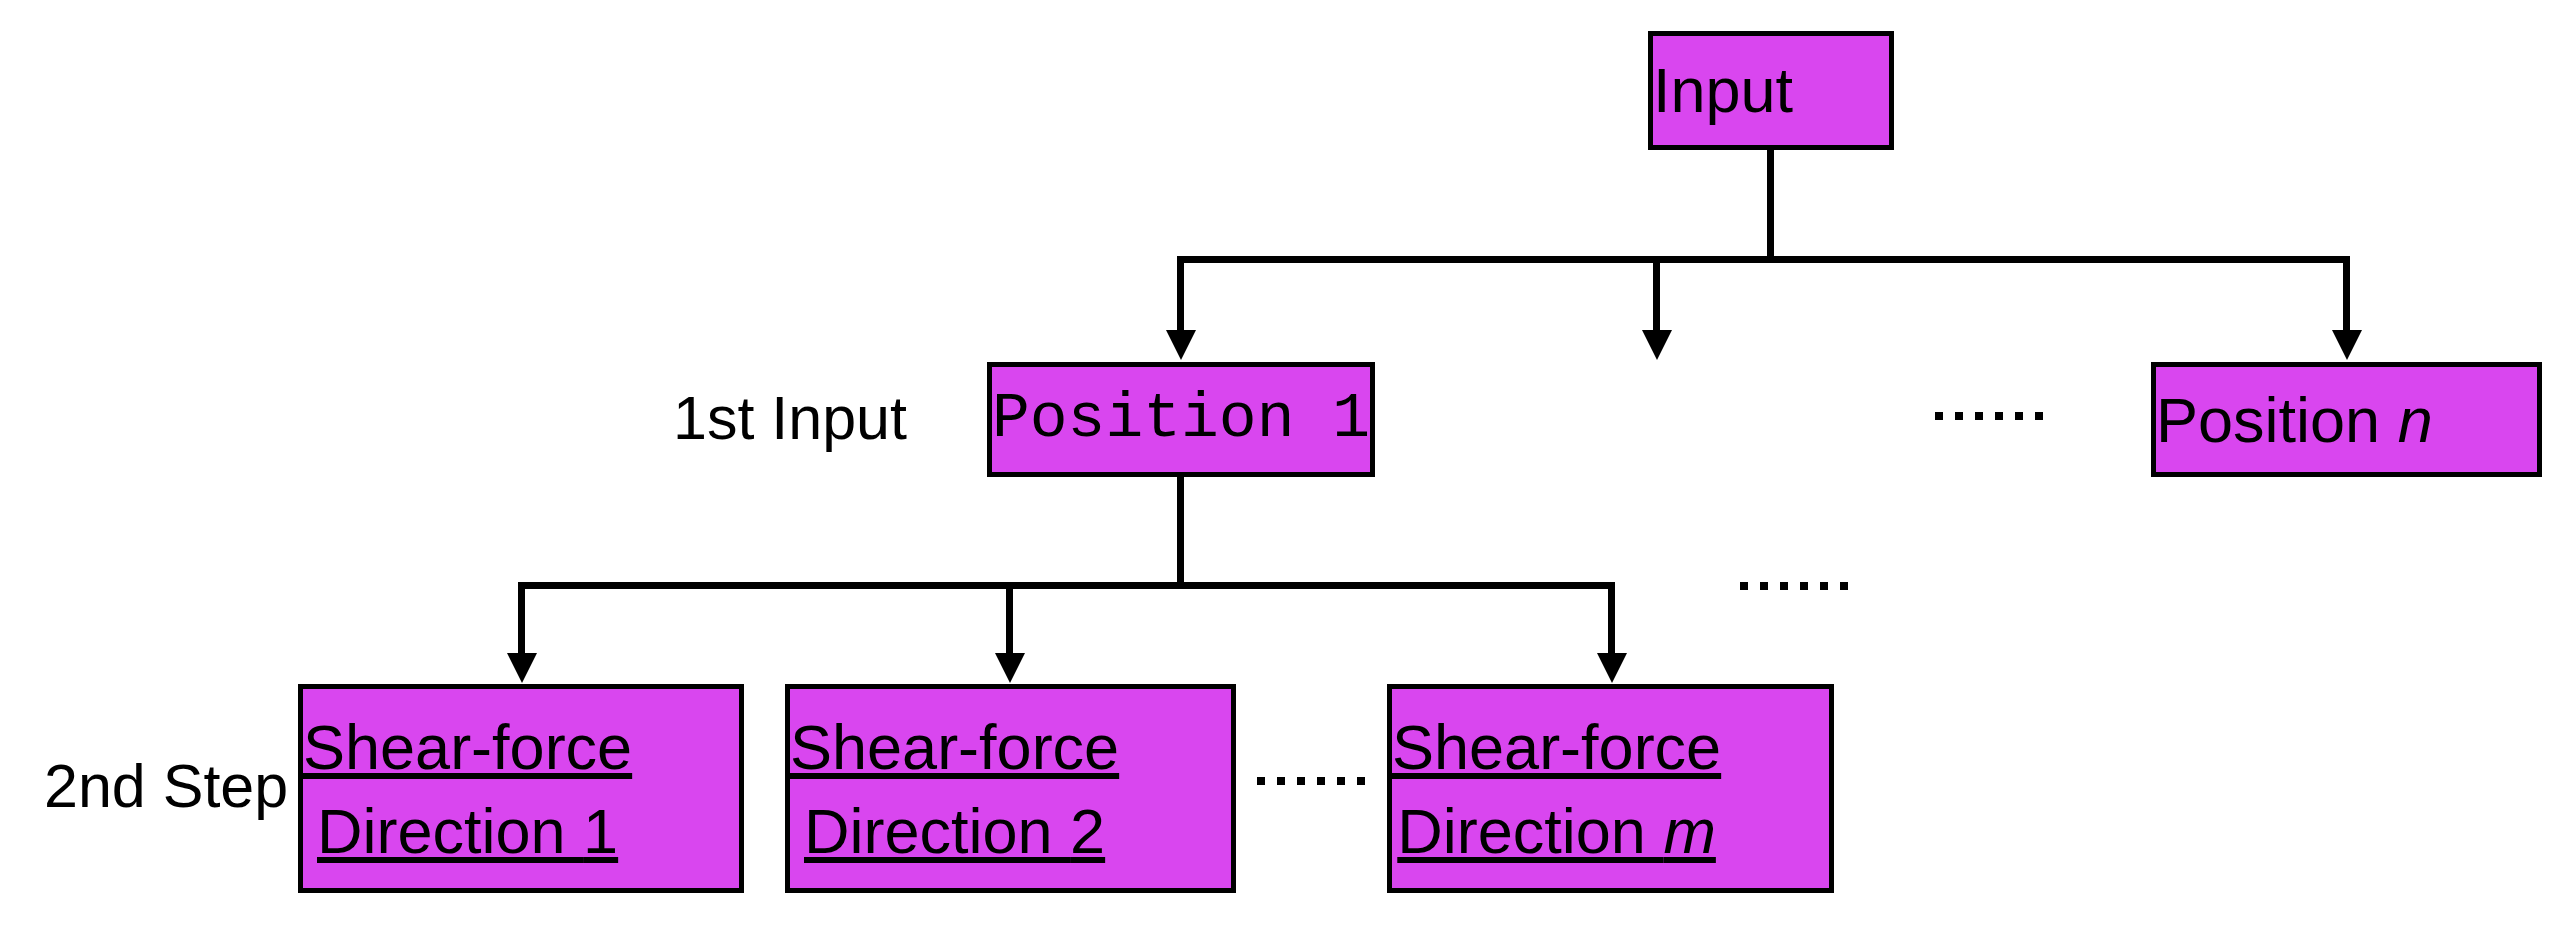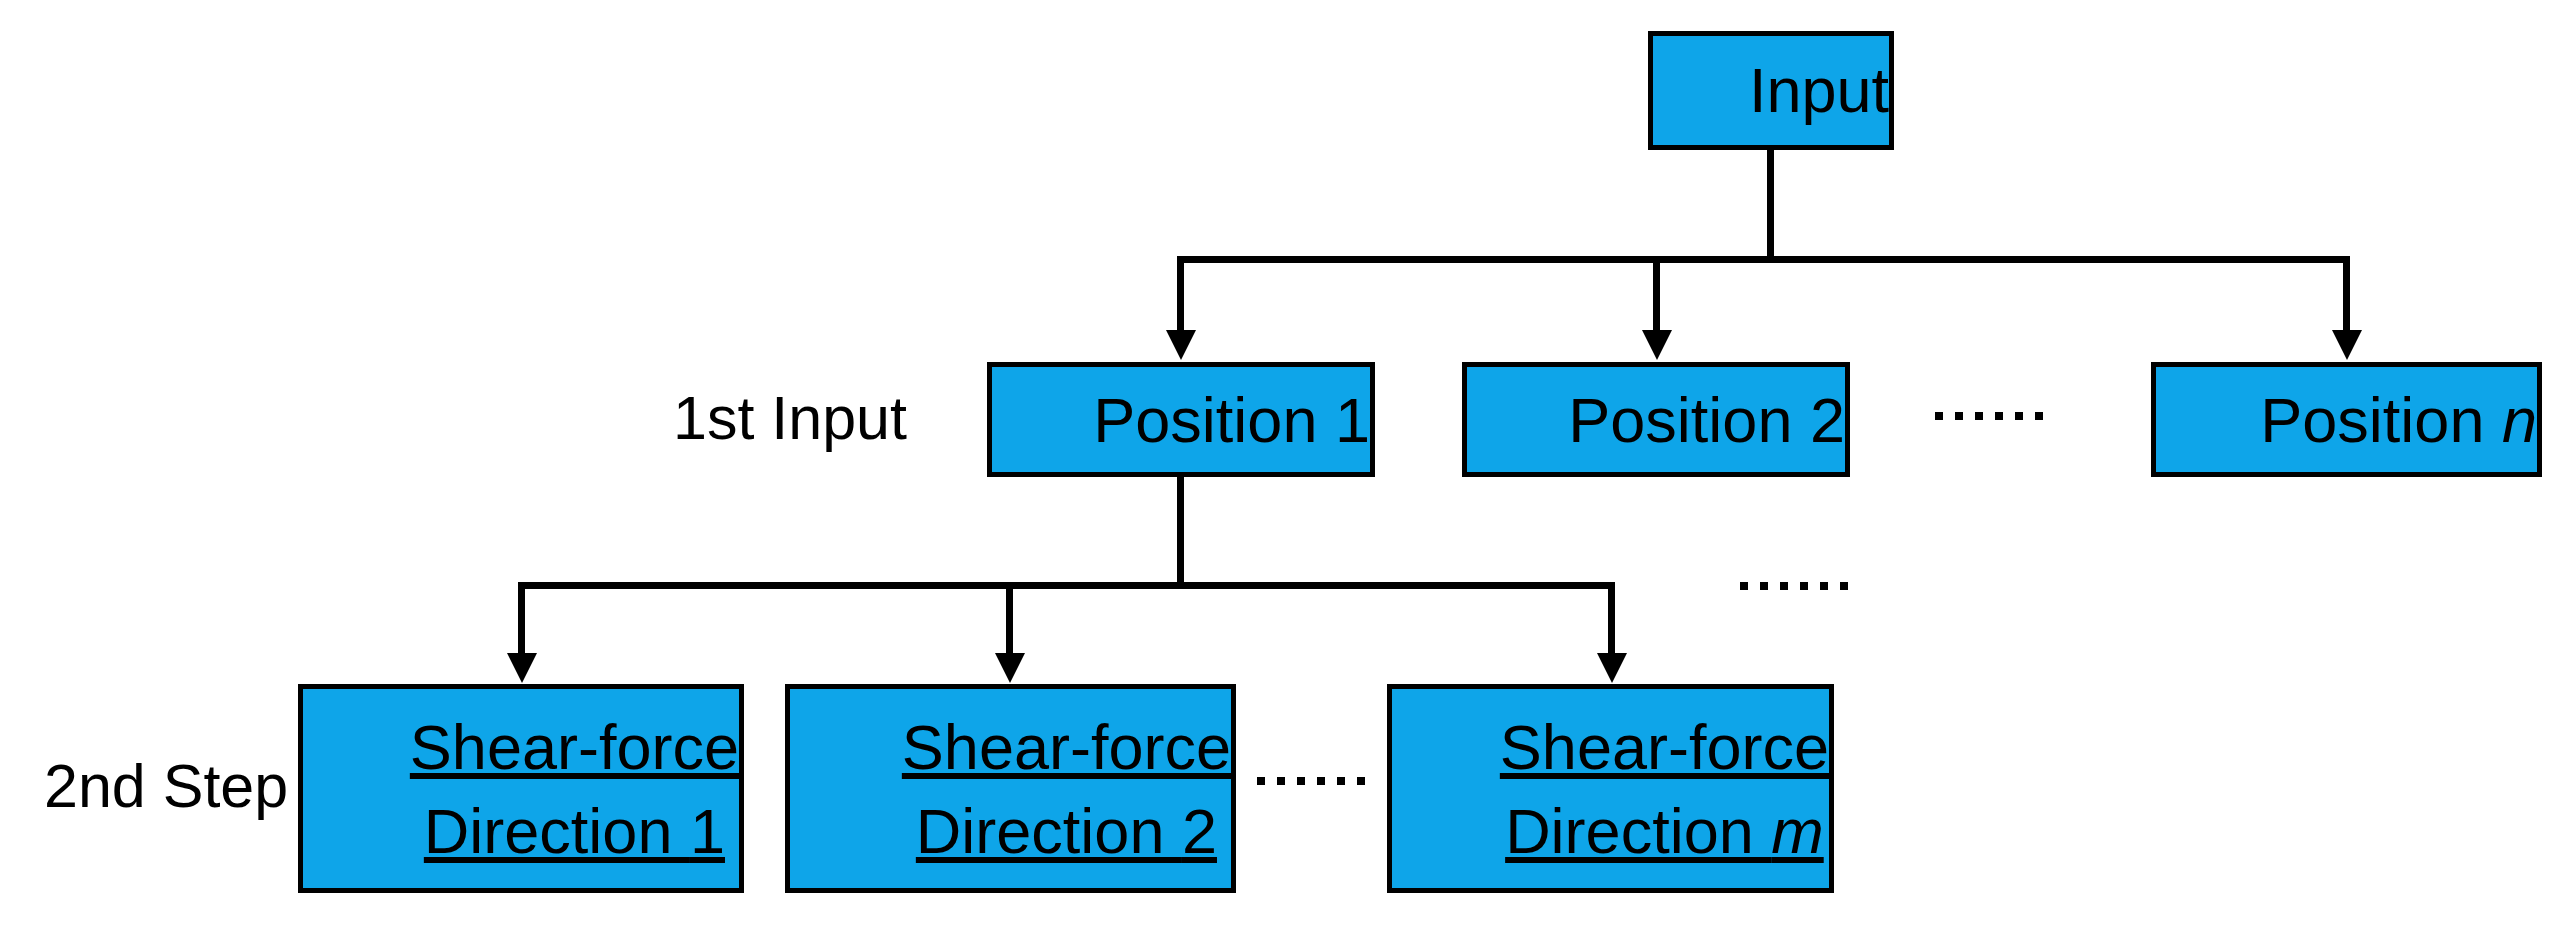--- a/index.html
+++ b/index.html
@@ -9,24 +9,24 @@
     height: 925px;
     background: #ffffff;
     font-family: "Liberation Sans", "DejaVu Sans", sans-serif;
     color: #000000;
     overflow: hidden;
   }
   .box {
     position: absolute;
     box-sizing: border-box;
     border: 5.2px solid #000000;
-    background: #0ea5e9;
+    background: #d946ef;
     display: flex;
     align-items: center;
-    justify-content: flex-end;
+    justify-content: flex-start;
     text-align: center;
     font-size: 63px;
     line-height: 82px;
     white-space: nowrap;
   }
   .box .varname { font-style: normal; }
   .box em.varname { font-style: italic; }
   .line {
     position: absolute;
     background: #000000;
@@ -72,25 +72,22 @@
   <div class="line" style="left:1177px; top:256px; width:1173px; height:7px;"></div>
   <div class="line" style="left:1177px; top:262px; width:7px; height:72px;"></div>
   <div class="line" style="left:1653px; top:262px; width:7px; height:72px;"></div>
   <div class="line" style="left:2343px; top:262px; width:7px; height:72px;"></div>
   <div class="arrow-down" style="left:1166px; top:330px;"></div>
   <div class="arrow-down" style="left:1642px; top:330px;"></div>
   <div class="arrow-down" style="left:2332px; top:330px;"></div>
 
   <div class="rowlabel" style="left:673px; top:388px;">1st Input</div>
 
-  <div class="box" style="left:987px; top:362px; width:388px; height:115px;">
+  <div class="box" style="left:987px; top:362px; width:388px; height:115px;font-family:Liberation Mono, monospace;">
     <span><span>Position </span><span class="varname">1</span></span>
-  </div>
-  <div class="box" style="left:1462px; top:362px; width:388px; height:115px;">
-    <span><span>Position </span><span class="varname">2</span></span>
   </div>
   <div class="dots" style="left:1935px; top:412px;">
       <span class="dot"></span>
       <span class="dot"></span>
       <span class="dot"></span>
       <span class="dot"></span>
       <span class="dot"></span>
       <span class="dot"></span>
     </div>
   <div class="box" style="left:2151px; top:362px; width:391px; height:115px;">

